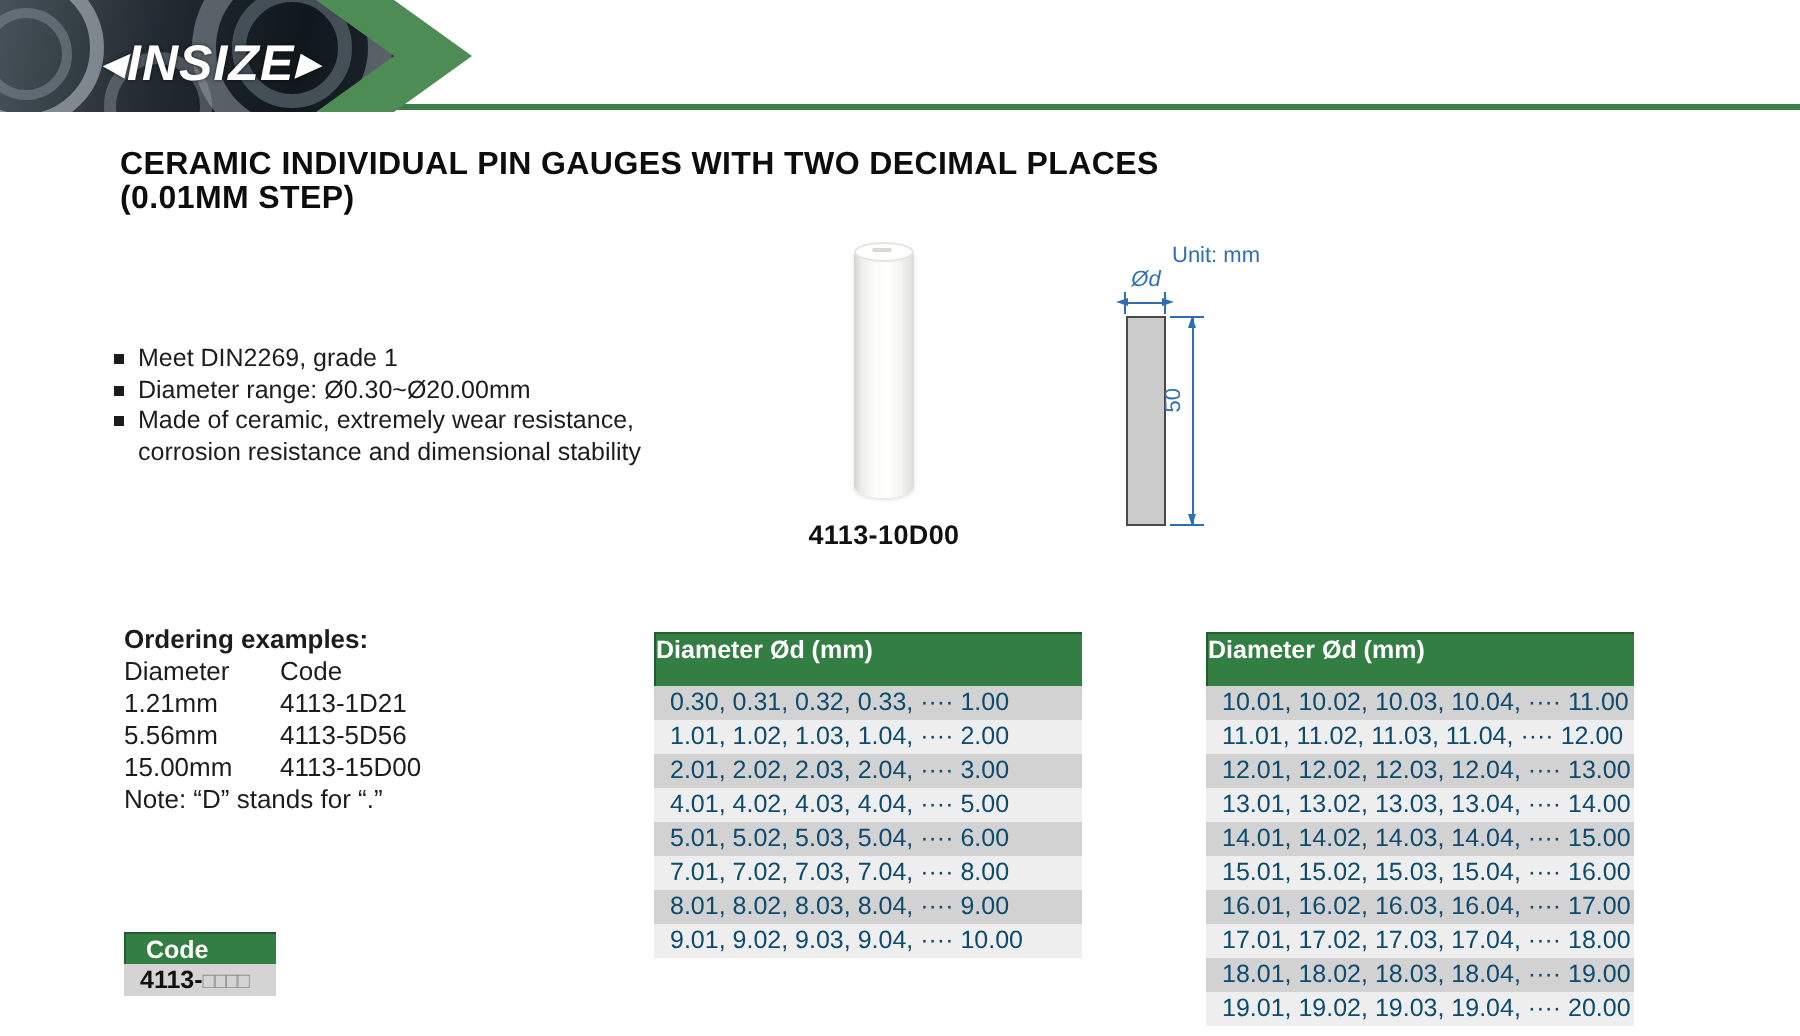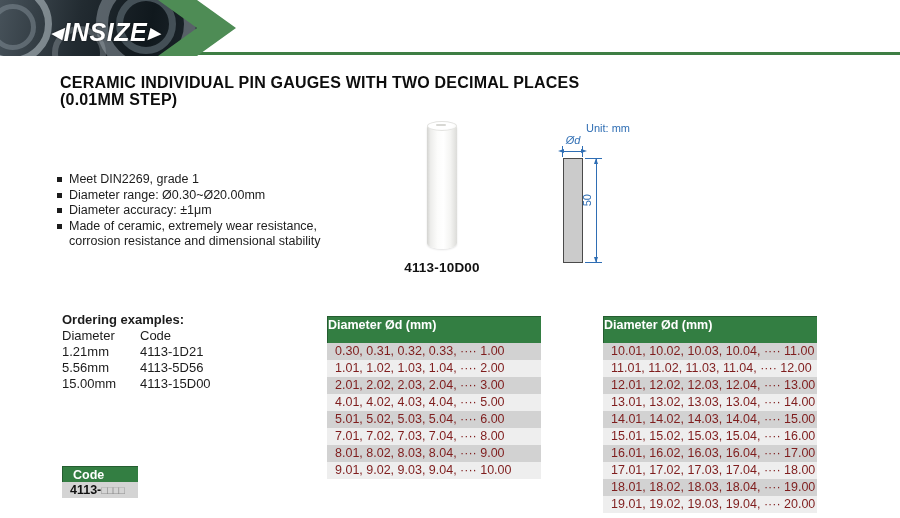--- a/index.html
+++ b/index.html
@@ -84,30 +84,30 @@
   .ord-row{display:flex;}
   .ord-c1{width:78px;}
   .ord-note{line-height:16px;}
 
   
   .dtable{position:absolute;top:316px;width:214px;}
   .t1{left:327px;}
   .t2{left:603px;}
   .thead{height:27px;background:var(--table-header-green);color:#fff;font-size:12.5px;font-weight:bold;
          line-height:17px;padding-left:0;border-top:1px solid #245c30;border-left:1px solid #245c30;}
-  .trow{height:17px;line-height:17px;font-size:12.5px;color:#7f1d1d;padding-left:8px;white-space:nowrap;}
+  .trow{height:17px;line-height:17px;font-size:12.5px;color:#0c4a6e;padding-left:8px;white-space:nowrap;}
   .trow:nth-child(odd){background:var(--row-dark);}
   .trow:nth-child(even){background:var(--row-light);}
 
   
   .codebox{position:absolute;left:62px;top:466px;width:76px;}
   .code-head{height:16px;background:var(--table-header-green);color:#fff;font-size:12.5px;font-weight:bold;
              line-height:16px;padding-left:10px;border-top:1px solid #245c30;border-left:1px solid #245c30;}
   .code-val{height:16px;background:var(--code-value-bg);line-height:16px;padding-left:8px;
-            font-size:12.5px;font-weight:bold;color:#111;display:flex;align-items:flex-end;}
+            font-size:12.5px;font-weight:bold;color:#111;display:flex;align-items:center;}
   .code-squares{font-size:11px;font-weight:normal;color:#8f8f8f;letter-spacing:-1px;margin-top:1px;}
 </style>
 </head>
 <body>
 
 <div class="page">
 
   <div>
     <div class="hline"></div>
     <div class="photo">
@@ -131,24 +131,20 @@
   </h1>
 
   <ul class="features">
       <li class="feature">
       <span class="bullet"></span>
       <span>Meet DIN2269, grade 1</span>
     </li>
       <li class="feature">
       <span class="bullet"></span>
       <span>Diameter range: Ø0.30~Ø20.00mm</span>
-    </li>
-      <li class="feature">
-      <span class="bullet"></span>
-      <span>Diameter accuracy: ±1μm</span>
     </li>
       <li class="feature">
       <span class="bullet"></span>
       <span>Made of ceramic, extremely wear resistance, corrosion resistance and dimensional stability</span>
     </li>
     </ul>
 
   <div class="pin">
     <div class="pin-top">
       <div class="pin-mark"></div>
@@ -186,20 +182,21 @@
       </div>
         <div class="ord-row">
         <span class="ord-c1">5.56mm</span>
         <span>4113-5D56</span>
       </div>
         <div class="ord-row">
         <span class="ord-c1">15.00mm</span>
         <span>4113-15D00</span>
       </div>
       </div>
+    <div class="ord-note">Note: “D” stands for “.”</div>
   </div>
 
   <div class="dtable t1">
     <div class="thead">Diameter Ød (mm)</div>
     <div>
         <div class="trow">0.30, 0.31, 0.32, 0.33, ···· 1.00</div>
         <div class="trow">1.01, 1.02, 1.03, 1.04, ···· 2.00</div>
         <div class="trow">2.01, 2.02, 2.03, 2.04, ···· 3.00</div>
         <div class="trow">4.01, 4.02, 4.03, 4.04, ···· 5.00</div>
         <div class="trow">5.01, 5.02, 5.03, 5.04, ···· 6.00</div>

